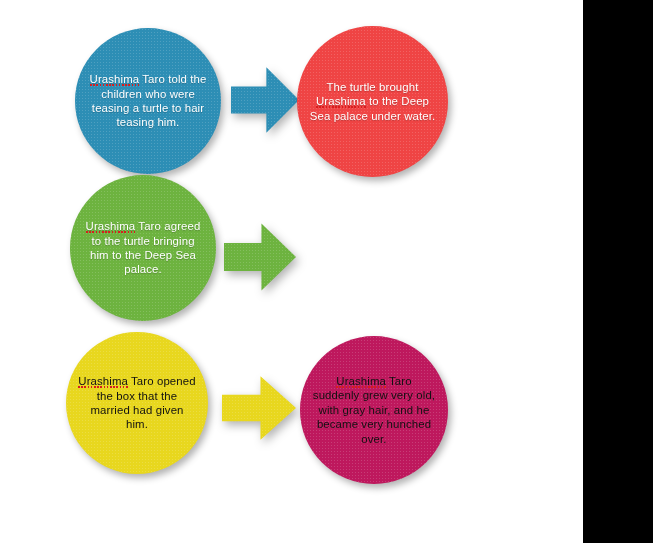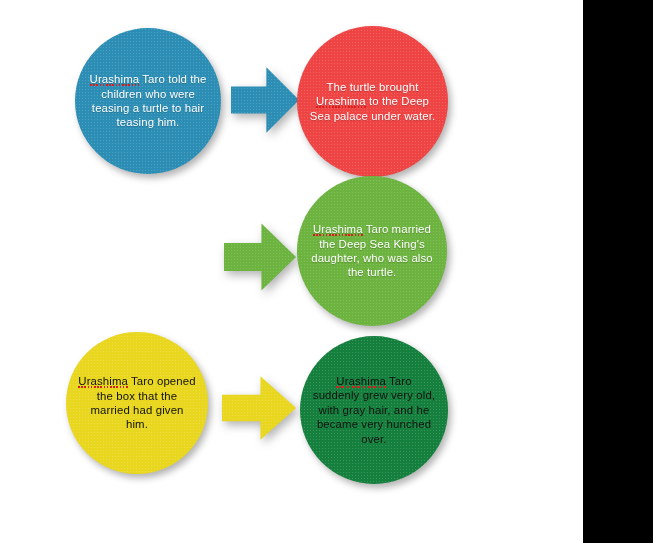--- a/index.html
+++ b/index.html
@@ -123,42 +123,42 @@
   <div class="arrow" id="a-r0" style="left:231px; top:66px; width:68px; height:68px;">
     <div class="arrow-inner" style="background:#2d8eb5;"></div>
   </div>
 
   <div class="node light" id="n-r0-right" style="left: 297px; top: 26px; width: 151px; height: 151px; background: #ef4444;">
     <div class="node-text">
       <span>The turtle brought </span><span class="misspell" style="--sc: #d81d1d;">Urashima</span><span> to the Deep Sea palace under water.</span>
     </div>
   </div>
 
+  <div class="node light" id="n-r1-left" style="left: 70px; top: 175px; width: 146px; height: 146px; background: rgb(109, 179, 63);">
+    <div class="node-text">
+      <span class="misspell" style="--sc: #d81d1d;">Urashima</span><span> Taro agreed to the turtle bringing him to the Deep Sea palace.</span>
+    </div>
+  </div>
 
   <div class="arrow" id="a-r1" style="left:224px; top:222px; width:72px; height:70px;">
     <div class="arrow-inner" style="background:#6db33f;"></div>
   </div>
 
-  <div class="node light" id="n-r1-right" style="left: 297px; top: 176px; width: 150px; height: 150px; background: rgb(109, 179, 63);">
-    <div class="node-text">
-      <span></span><span class="misspell" style="--sc: #d81d1d;">Urashima</span><span> Taro married the Deep Sea King's daughter, who was also the turtle.</span>
-    </div>
-  </div>
 
   <div class="node dark" id="n-r2-left" style="left: 66px; top: 332px; width: 142px; height: 142px; background: rgb(232, 215, 30);">
     <div class="node-text">
       <span class="misspell" style="--sc: #d81d1d;">Urashima</span><span> Taro opened the box that the married had given him.</span>
     </div>
   </div>
 
   <div class="arrow" id="a-r2" style="left:222px; top:375px; width:74px; height:66px;">
     <div class="arrow-inner" style="background:#e8d71e;"></div>
   </div>
 
-  <div class="node dark" id="n-r2-right" style="left: 300px; top: 336px; width: 148px; height: 148px; background: #15803d;">
+  <div class="node dark" id="n-r2-right" style="left: 300px; top: 336px; width: 148px; height: 148px; background: #be185d;">
     <div class="node-text">
       <span></span><span class="misspell" style="--sc: #d81d1d;">Urashima</span><span> Taro suddenly grew very old, with gray hair, and he became very hunched over.</span>
     </div>
   </div>
 
   <div class="black-band" style="background: rgb(0, 0, 0);"></div>
 
 </div>
 
 </body></html>

